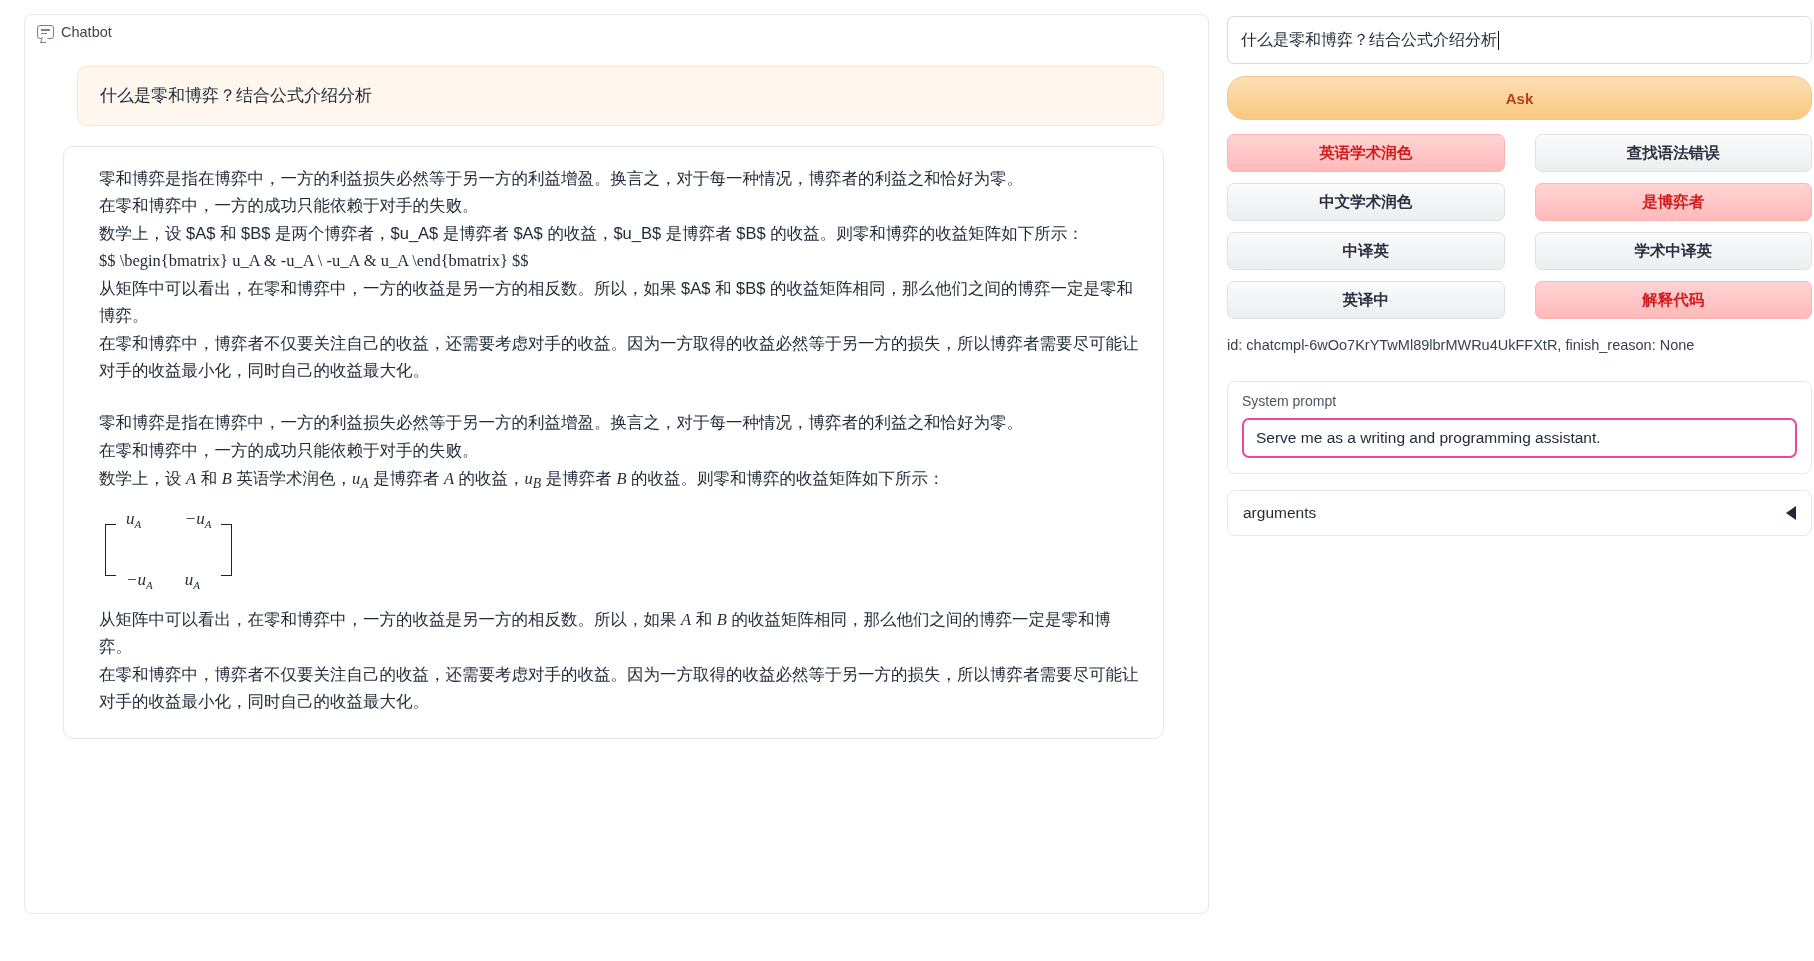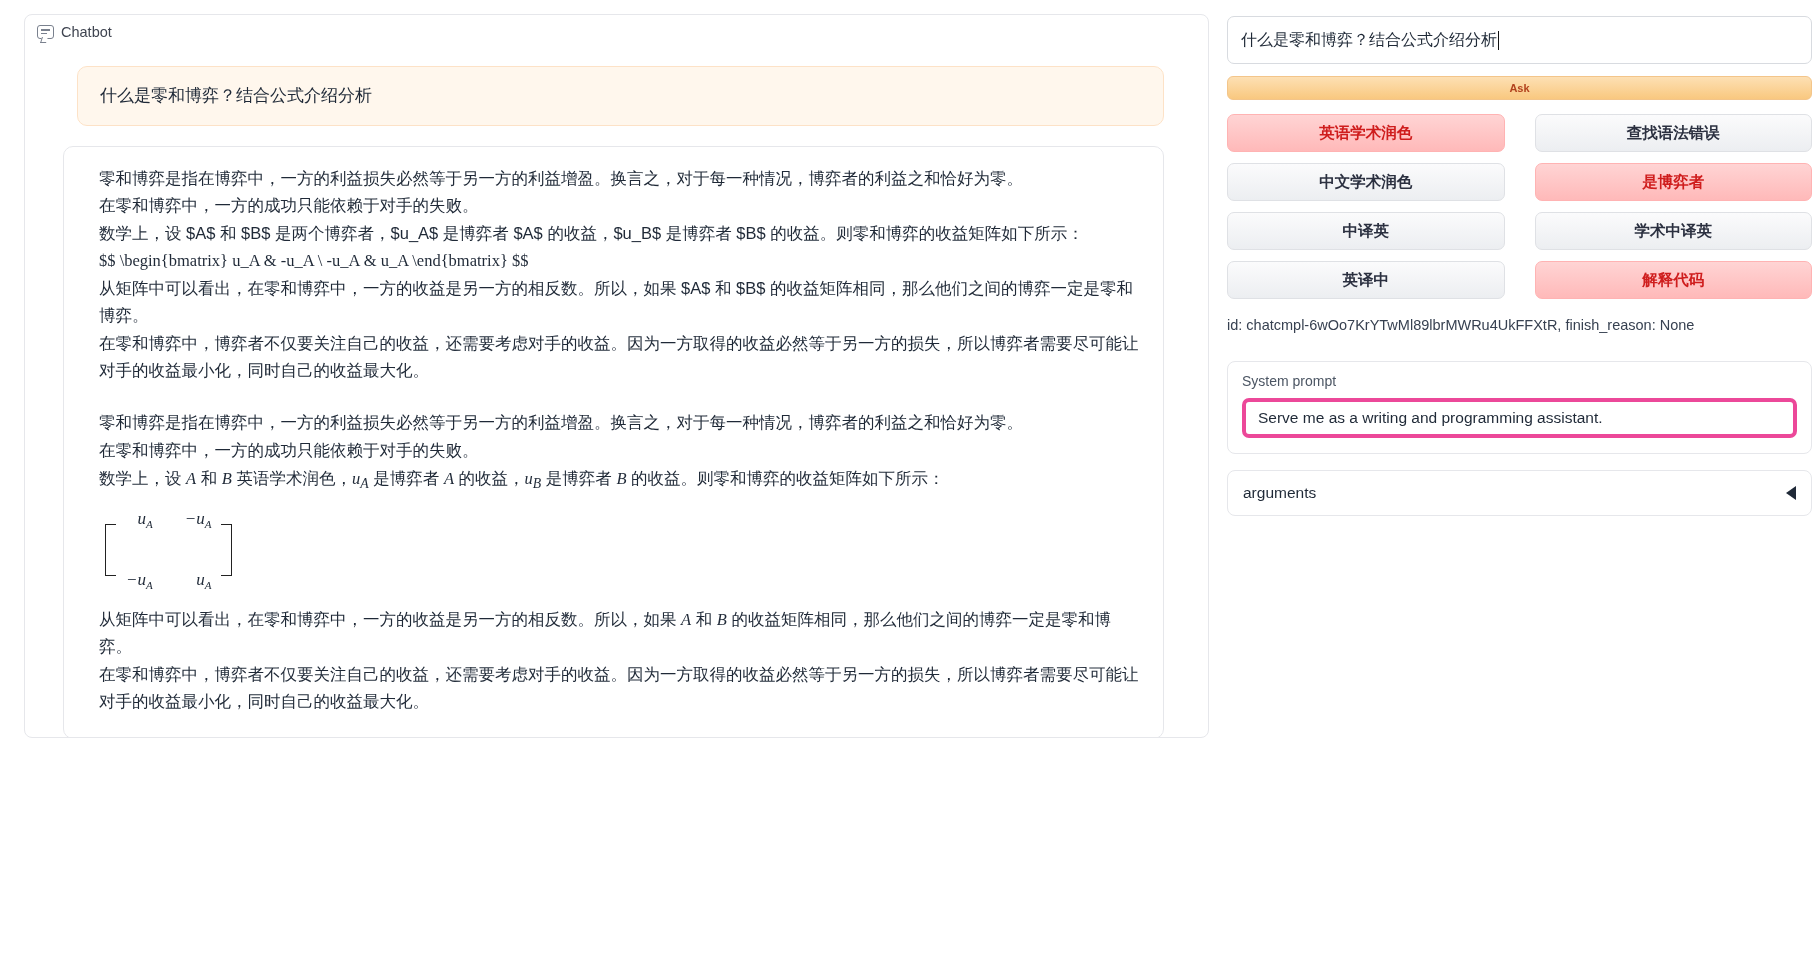--- a/index.html
+++ b/index.html
@@ -27,21 +27,21 @@
 
   
   .chat-col {
     width: 1185px;
     flex: 0 0 1185px;
   }
   .chat-panel {
     border: 1px solid #e6e7eb;
     border-radius: 8px;
     background: #ffffff;
-    height: 724px;
+    height: 900px;
     padding: 0;
     position: relative;
     overflow: hidden;
   }
   .chat-header {
     display: flex;
     align-items: center;
     gap: 7px;
     padding: 9px 12px 6px 12px;
   }
@@ -129,21 +129,21 @@
   .br-l { border-left: 1.4px solid #222; }
   .br-r { border-right: 1.4px solid #222; }
   .matrix-grid {
     display: grid;
     grid-template-columns: auto auto;
     column-gap: 26px;
     row-gap: 2px;
     padding: 4px 10px;
     font-style: italic;
     font-size: 17px;
-    text-align: right;
+    text-align: left;
     gap: 32px;
   }
   .matrix-grid span sub { font-size: 11px; font-style: italic; }
 
   
   .side-col {
     flex: 1 1 auto;
     padding-top: 2px;
   }
   .prompt-box {
@@ -162,27 +162,27 @@
   }
   .caret {
     display: inline-block;
     width: 1px;
     height: 19px;
     background: #111;
     margin-left: 1px;
   }
   .ask-btn {
     width: 585px;
-    height: 24px;
+    height: 44px;
     margin-top: 12px;
-    border-radius: 6px;
+    border-radius: 18px;
     border: 1px solid #f3c58a;
     background: linear-gradient(180deg, #fde0b4 0%, #f9c87f 100%);
     color: #b2421d;
-    font-size: 11px;
+    font-size: 15px;
     font-weight: bold;
     display: flex;
     align-items: center;
     justify-content: center;
     cursor: pointer;
   }
 
   .grid-btns {
     width: 585px;
     margin-top: 14px;
@@ -226,21 +226,21 @@
     background: #fff;
     padding: 11px 14px 15px 14px;
   }
   .sys-label {
     font-size: 14px;
     color: #4b5563;
     margin-bottom: 9px;
   }
   .sys-input {
     height: 40px;
-    border: 4px solid #ec4899;
+    border: 2px solid #ec4899;
     border-radius: 7px;
     display: flex;
     align-items: center;
     padding: 0 12px;
     font-size: 15.5px;
     color: #1f2937;
     background: #fff;
   }
 
   .acc {

